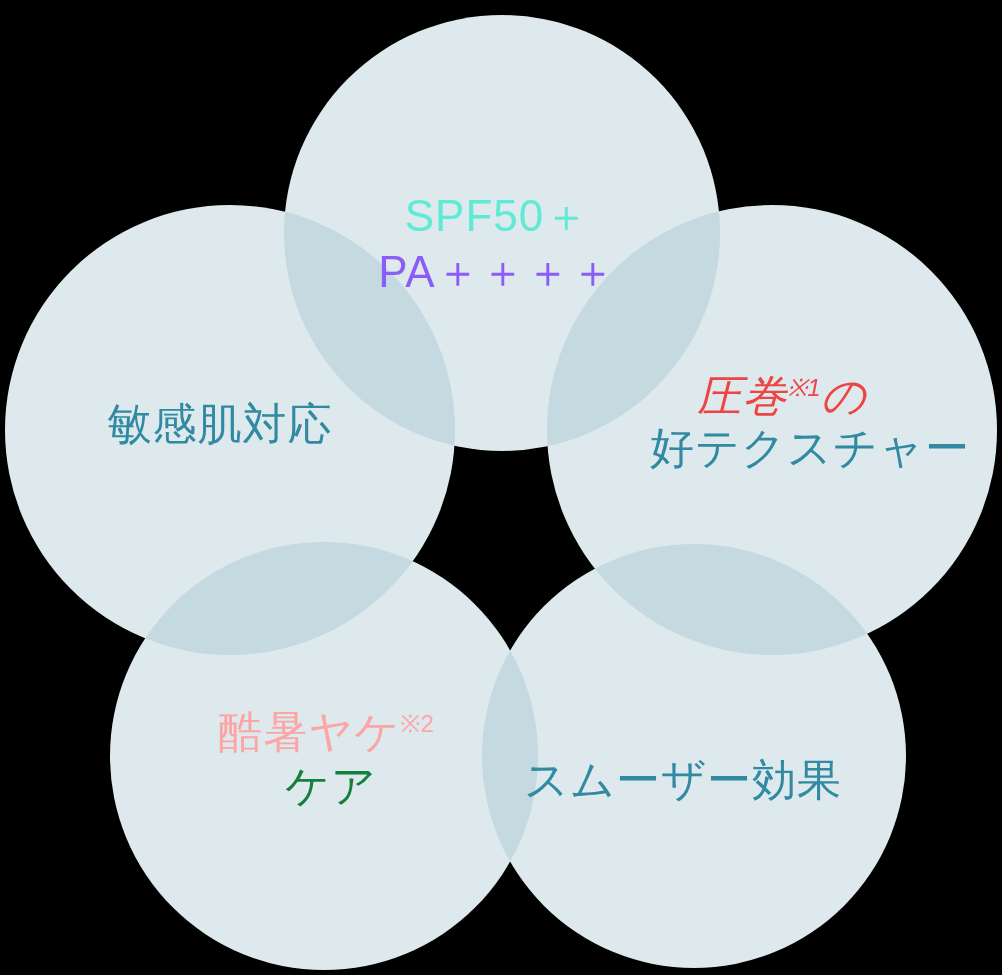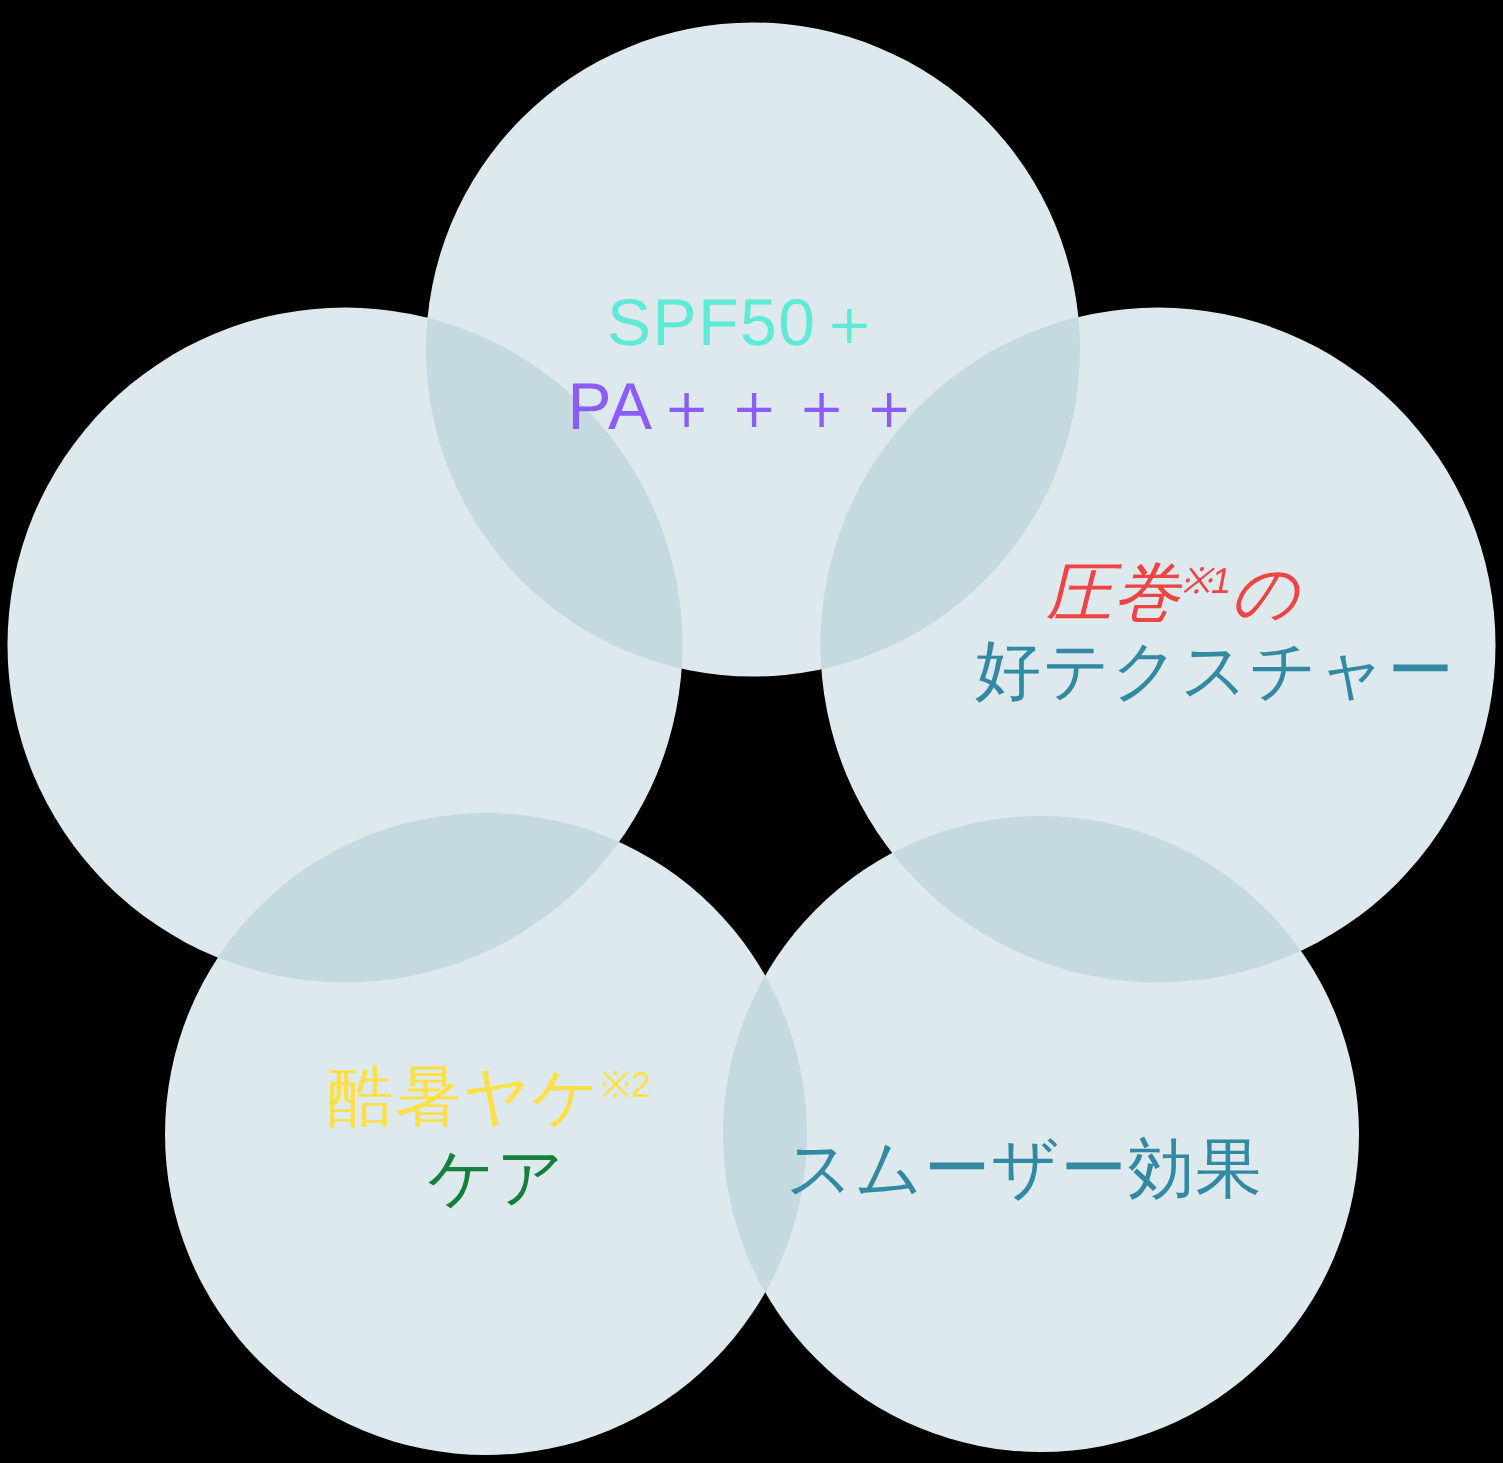--- a/index.html
+++ b/index.html
@@ -72,22 +72,23 @@
     <circle cx="502" cy="233" r="218" clip-path="url(#cpUL)" fill="#c4d9e0"></circle>
     <circle cx="502" cy="233" r="218" clip-path="url(#cpUR)" fill="#c4d9e0"></circle>
     <circle cx="230" cy="430" r="225" clip-path="url(#cpLL)" fill="#c4d9e0"></circle>
     <circle cx="772" cy="430" r="225" clip-path="url(#cpLR)" fill="#c4d9e0"></circle>
     <circle cx="324" cy="756" r="214" clip-path="url(#cpLR)" fill="#c4d9e0"></circle>
   </svg>
 
   <div class="label-line lh56 label-top" style="top: 188px; color: #5eead4;">SPF50＋</div>
   <div class="label-line lh56 label-top" style="top: 244px; color: #8b5cf6;">PA＋＋＋＋</div>
 
+  <div class="label-line lh56 label-left" style="color: rgb(49, 138, 162);">敏感肌対応</div>
 
   <div class="label-line lh52 label-right-1" style="color: #ef4444; font-style: italic;"><span>圧巻</span><span class="sup">※1</span><span>の</span></div>
   <div class="label-line lh52 label-right-2" style="color: rgb(49, 138, 162);">好テクスチャー</div>
 
-  <div class="label-line lh54 label-bl-1" style="color: #fde047;"><span>酷暑ヤケ</span><span class="sup">※2</span></div>
+  <div class="label-line lh54 label-bl-1" style="color: #fca5a5;"><span>酷暑ヤケ</span><span class="sup">※2</span></div>
   <div class="label-line lh54 label-bl-2" style="color: #15803d;">ケア</div>
 
   <div class="label-line lh54 label-br" style="color: rgb(49, 138, 162); margin-top: 20px;">スムーザー効果</div>
 
 </div>
 
 </body></html>

